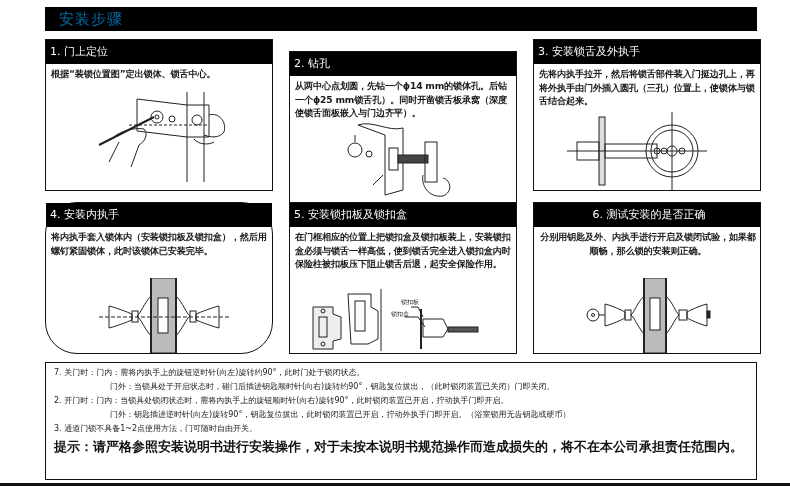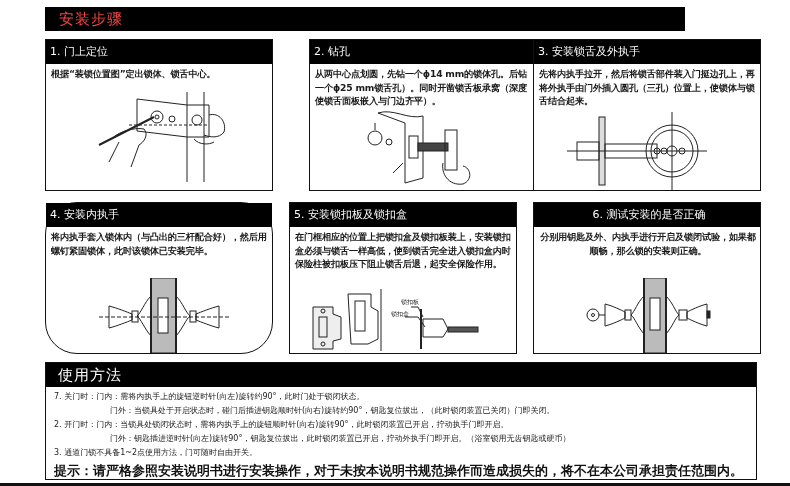--- a/index.html
+++ b/index.html
@@ -1,18 +1,18 @@
 <!DOCTYPE html>
 <html><head>
 <meta charset="utf-8">
 <style>
   * { margin:0; padding:0; box-sizing:border-box; }
   html, body { width:790px; height:486px; background:#fff; overflow:hidden; }
   body { position:relative; font-family:"DejaVu Sans","Liberation Sans",sans-serif; color:#111; }
-  .main-header { position:absolute; left:45px; top:7px; width:640px; height:24px; background:#000; color:#ef4444; font-size:15px; line-height:24px; padding-left:14px; letter-spacing:1px; }
+  .main-header { position:absolute; left:45px; top:7px; width:712px; height:24px; background:#000; color:#0369a1; font-size:15px; line-height:24px; padding-left:14px; letter-spacing:1px; }
   .panel { position:absolute; width:228px; height:152px; border:1.5px solid #111; background:#fff; }
   .panel-title { height:24px; background:#000; color:#fff; font-size:11px; line-height:24px; padding-left:4px; }
   .panel-text { font-size:9.2px; line-height:13.5px; padding:3px 3px 0 5px; font-weight:bold; color:#1a1a1a; letter-spacing:-0.2px; }
   .panel-illus { position:absolute; left:0; right:0; bottom:0; }
   .panel-illus svg { display:block; margin:0 auto; }
   .usage { position:absolute; left:45px; top:362px; width:712px; height:118px; border:1.5px solid #111; }
   .usage-title { height:24px; background:#000; color:#fff; font-size:15px; line-height:24px; padding-left:12px; letter-spacing:1px; }
   .usage-body { padding:3px 8px 0 8px; font-size:8px; line-height:14px; color:#222; }
   .usage-line { white-space:nowrap; }
   .indent { display:inline-block; width:56px; }
@@ -39,21 +39,21 @@
       <circle cx="113" cy="32" r="3"></circle>
         <circle cx="138" cy="33" r="5"></circle>
       <line x1="70" y1="38" x2="150" y2="38" stroke-dasharray="3,2"></line>
       <path d="M40 58 L95 30" stroke-width="2"></path>
       <path d="M55 50 C60 45 75 40 85 42 C90 48 85 55 80 58 L72 80 M60 55 L50 75"></path>
       <path d="M150 28 C160 25 168 35 165 45 C160 52 150 50 145 48 M135 52 C140 58 150 58 155 55"></path>
     </svg>
   </div>
 </div>
 
-<div class="panel" style="left:289px;top:39px;margin-left:20px;">
+<div class="panel" style="left:289px;top:51px;">
   <div class="panel-title">2. 钻孔</div>
   <div class="panel-text">从两中心点划圆，先钻一个ϕ14 mm的锁体孔。后钻一个ϕ25 mm锁舌孔）。同时开凿锁舌板承窝（深度使锁舌面板嵌入与门边齐平）。</div>
   <div class="panel-illus" style="bottom:2px;">
     <svg width="200" height="80" viewBox="0 0 200 80" fill="none" stroke="#222" stroke-width="1">
       <path d="M55 5 C70 0 85 12 100 8 L100 70 L82 75 L82 15 Z"></path>
       <circle cx="52" cy="30" r="7"></circle>
         <circle cx="66" cy="34" r="3"></circle>
       <line x1="52" y1="15" x2="52" y2="22"></line>
       <rect x="86" y="28" width="9" height="22"></rect>
       <rect x="95" y="35" width="30" height="8" fill="#444"></rect>
@@ -79,21 +79,21 @@
       <circle cx="110" cy="39" r="3"></circle>
         <circle cx="117" cy="39" r="3"></circle>
       <circle cx="125" cy="39" r="5"></circle>
         <circle cx="135" cy="39" r="3"></circle>
     </svg>
   </div>
 </div>
 
 <div class="panel" style="left:45px;top:202px;border-radius:32px;">
   <div class="panel-title">4. 安装内执手</div>
-  <div class="panel-text">将内执手套入锁体内（与凸出的三杆配合好），然后用螺钉紧固锁体，此时该锁体已安装完毕。</div>
+  <div class="panel-text">将内执手套入锁体内（安装锁扣板及锁扣盒），然后用螺钉紧固锁体，此时该锁体已安装完毕。</div>
   <div class="panel-illus" style="bottom:0px;">
     <svg width="200" height="75" viewBox="0 0 200 75" fill="none" stroke="#222" stroke-width="1">
       <rect x="92" y="0" width="25" height="75" fill="#bbb"></rect>
       <line x1="92" y1="0" x2="92" y2="75" stroke-width="2"></line>
         <line x1="117" y1="0" x2="117" y2="75" stroke-width="2"></line>
       <rect x="99" y="20" width="10" height="35" fill="#fff"></rect>
       <path d="M92 18 C85 25 82 35 78 38 C82 41 85 50 92 58"></path>
       <path d="M117 18 C124 25 127 35 131 38 C127 41 124 50 117 58"></path>
       <path d="M50 28 C58 30 68 34 73 36 L73 42 C68 44 58 48 50 50 Z"></path>
       <rect x="73" y="33" width="6" height="11"></rect>
@@ -144,21 +144,20 @@
         <circle cx="46" cy="37" r="1.5"></circle>
       <line x1="52" y1="37" x2="58" y2="37"></line>
       <path d="M160 26 C152 28 144 32 140 34 L140 40 C144 42 152 46 160 48 Z"></path>
       <rect x="132" y="32" width="8" height="10"></rect>
       <rect x="160" y="33" width="3" height="7" fill="#222"></rect>
     </svg>
   </div>
 </div>
 
 <div class="usage">
-  <div class="usage-title">使用方法</div>
   <div class="usage-body">
     <div class="usage-line">
       <span>7. 关门时：</span><span>门内：需将内执手上的旋钮逆时针(向左)旋转约90°，此时门处于锁闭状态。</span>
     </div>
     <div class="usage-line">
       <span class="indent"></span><span>门外：当锁具处于开启状态时，碰门后插进钥匙顺时针(向右)旋转约90°，钥匙复位拔出，（此时锁闭装置已关闭）门即关闭。</span>
     </div>
     <div class="usage-line">
       <span>2. 开门时：</span><span>门内：当锁具处锁闭状态时，需将内执手上的旋钮顺时针(向右)旋转90°，此时锁闭装置已开启，拧动执手门即开启。</span>
     </div>

